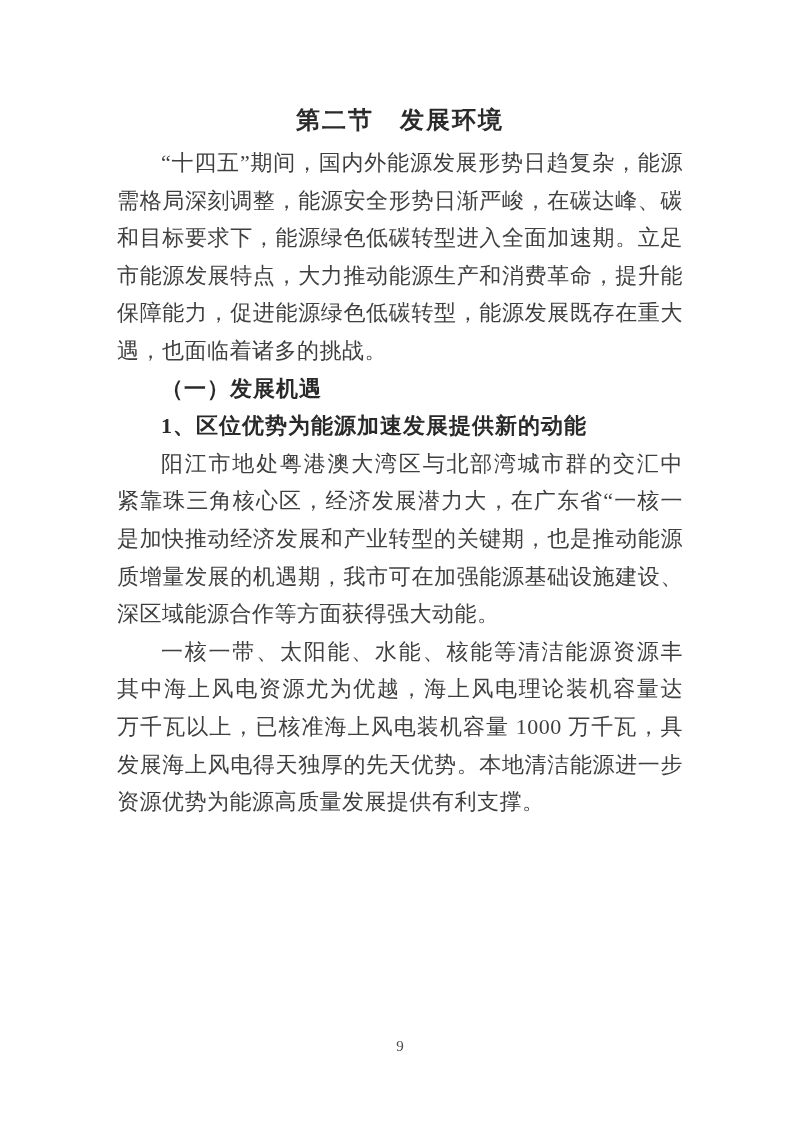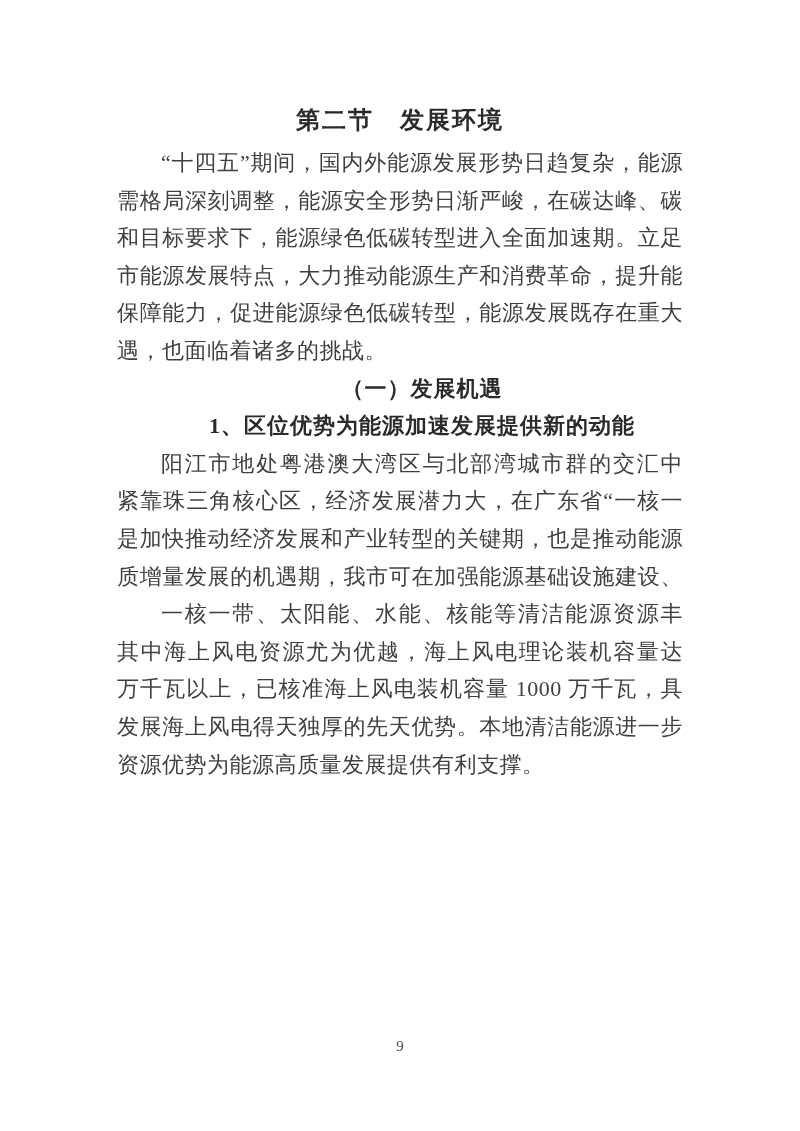--- a/index.html
+++ b/index.html
@@ -37,21 +37,20 @@
   .line {
     font-size: 22px;
     line-height: 37.6px;
     height: 37.6px;
     color: #3f3f3f;
     letter-spacing: 0.5px;
     overflow: hidden;
   }
   .line.indent {
     text-indent: 2em;
-    text-align: center;
   }
   .line.just {
     text-align: justify;
     text-align-last: justify;
   }
   .line.bold {
     font-weight: 700;
     color: #2a2a2a;
     letter-spacing: 1px;
   }
@@ -85,20 +84,21 @@
         <div class="line indent bold">（一）发展机遇</div>
       </div>
       <div class="block">
         <div class="line indent bold">1、区位优势为能源加速发展提供新的动能</div>
       </div>
       <div class="block">
         <div class="line indent just">阳江市地处粤港澳大湾区与北部湾城市群的交汇中心，</div>
         <div class="line just">紧靠珠三角核心区，经济发展潜力大，在广东省“一核一带</div>
         <div class="line just">是加快推动经济发展和产业转型的关键期，也是推动能源提</div>
         <div class="line just">质增量发展的机遇期，我市可在加强能源基础设施建设、加</div>
+        <div class="line">深区域能源合作等方面获得强大动能。</div>
       </div>
       <div class="block">
         <div class="line indent just">一核一带、太阳能、水能、核能等清洁能源资源丰富，</div>
         <div class="line just">其中海上风电资源尤为优越，海上风电理论装机容量达 4000</div>
         <div class="line just">万千瓦以上，已核准海上风电装机容量 1000 万千瓦，具备</div>
         <div class="line just">发展海上风电得天独厚的先天优势。本地清洁能源进一步开</div>
         <div class="line">资源优势为能源高质量发展提供有利支撑。</div>
       </div>
     </div>
   <div class="page-number">9</div>

